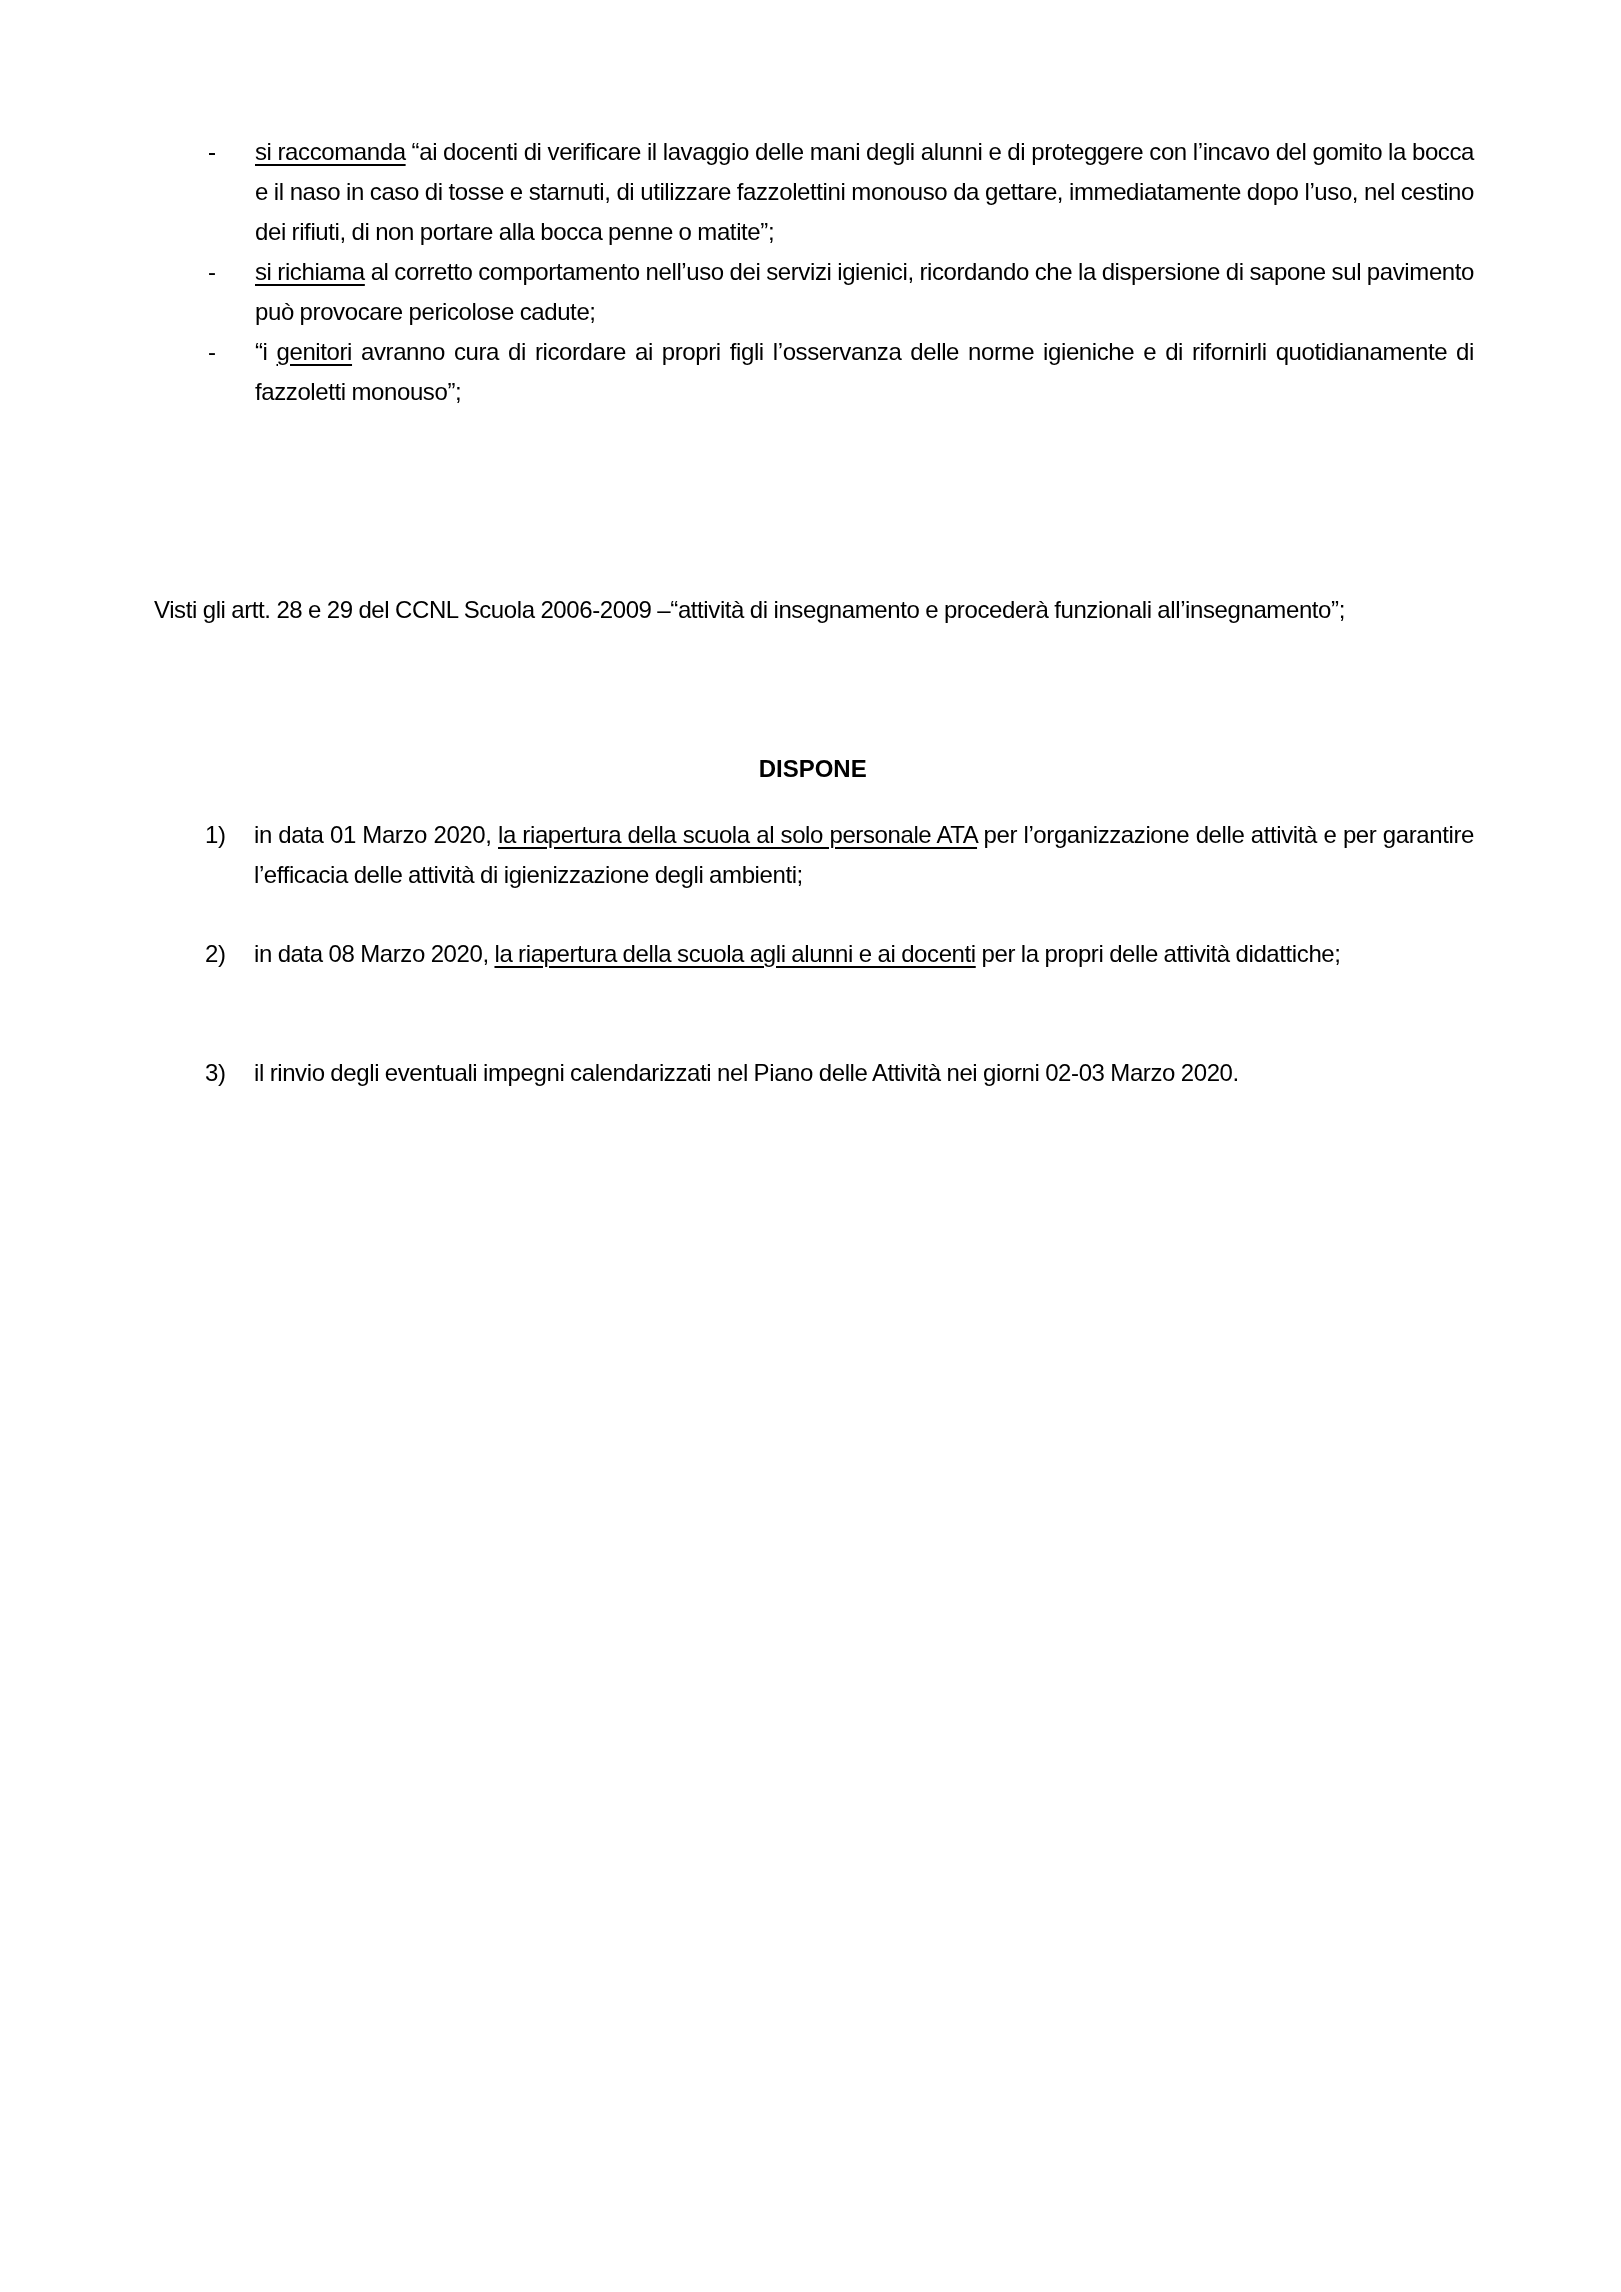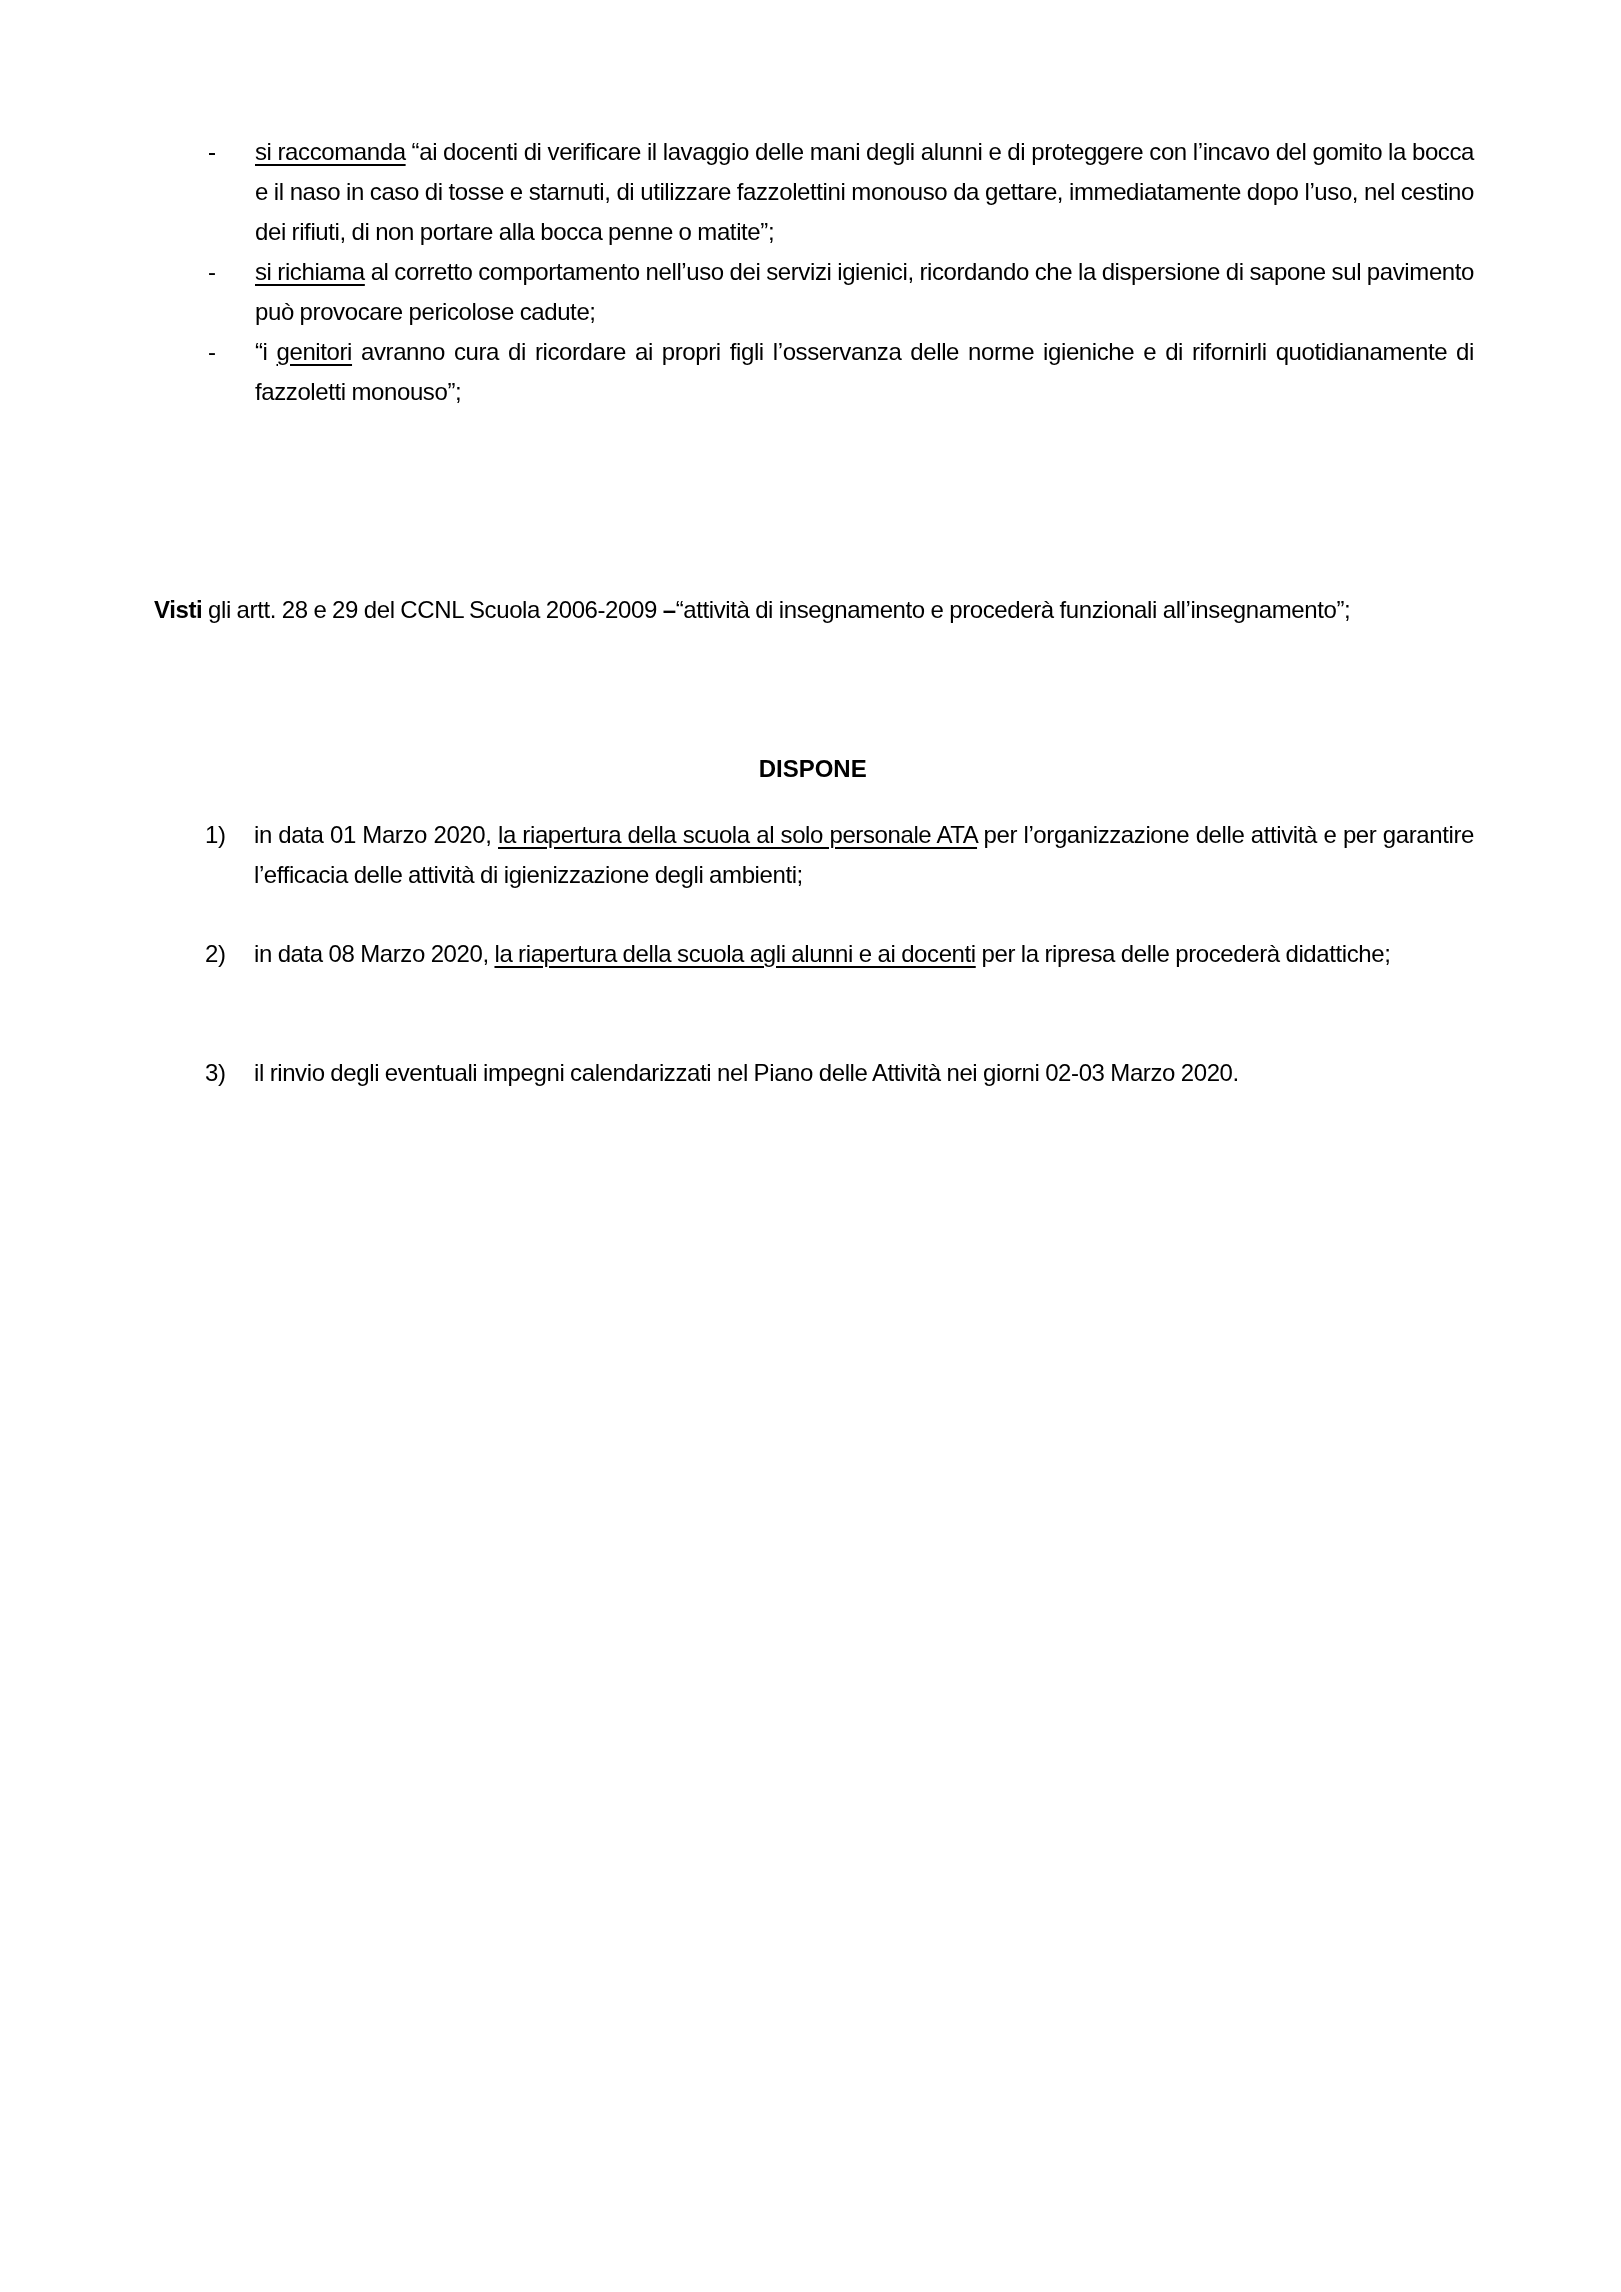--- a/index.html
+++ b/index.html
@@ -6,21 +6,21 @@
   body { width: 1621px; height: 2293px; position: relative; overflow: hidden;
          font-family: "Liberation Sans", sans-serif; color: #000; }
   .page { position: absolute; left: 0; top: 0; width: 1621px; height: 2293px; background: #fff; }
   .txt { font-size: 24px; line-height: 40px; letter-spacing: -0.4px; word-spacing: -0.5px; }
   .bullets { position: absolute; left: 208px; top: 132px; width: 1266px; }
   .bullet { position: relative; padding-left: 47px; text-align: justify; }
   .bullet .dash { position: absolute; left: 0; top: 0; }
   .last-line { text-align-last: left; }
   .visti { position: absolute; left: 154px; top: 590px; width: 1320px; text-align: justify; }
   .u { text-decoration: underline; text-underline-offset: 3.9px; text-decoration-thickness: 2px; }
-  b { font-weight: bold; margin-top: 28px; }
+  b { font-weight: normal; margin-top: 28px; }
   .dispone { position: absolute; left: 0; width: 1621px; top: 755px; text-align: center; font-weight: bold; font-size: 24px; padding-left: 12px; }
   .dispone span { display: inline-block; margin-left: -19.6px; }
   .items { position: absolute; left: 205px; width: 1269px; }
   .item { position: relative; padding-left: 49px; text-align: justify; }
   .item .num { position: absolute; left: 0; top: 0; }
   .sig { position: absolute; left: 930px; top: 1172px; }
   .sig .l1, .sig .l2 { font-size: 24px; line-height: 39px; letter-spacing: -0.3px; }
   .sig .small { font-size: 19.6px; line-height: 31px; letter-spacing: -0.3px; }
 </style>
 </head>
@@ -57,21 +57,21 @@
   <div class="items txt" style="top:815px;">
     <div class="item last-line">
       <span class="num">1)</span>
       <span>in data  01 Marzo 2020, </span><span class="u">la riapertura della scuola al solo personale ATA</span><span> per l’organizzazione delle attività  e per garantire l’efficacia delle attività di igienizzazione degli ambienti;</span>
     </div>
   </div>
 
   <div class="items txt" style="top:934px;">
     <div class="item last-line">
       <span class="num">2)</span>
-      <span>in data 08 Marzo 2020, </span><span class="u">la riapertura della scuola agli alunni e ai docenti</span><span> per la ripresa delle procederà didattiche;</span>
+      <span>in data 08 Marzo 2020, </span><span class="u">la riapertura della scuola agli alunni e ai docenti</span><span> per la propri delle attività didattiche;</span>
     </div>
   </div>
 
   <div class="items txt" style="top:1053px;">
     <div class="item last-line">
       <span class="num">3)</span>
       <span>il rinvio degli eventuali impegni calendarizzati nel Piano delle Attività nei giorni  02-03 Marzo 2020.</span>
     </div>
   </div>
 

